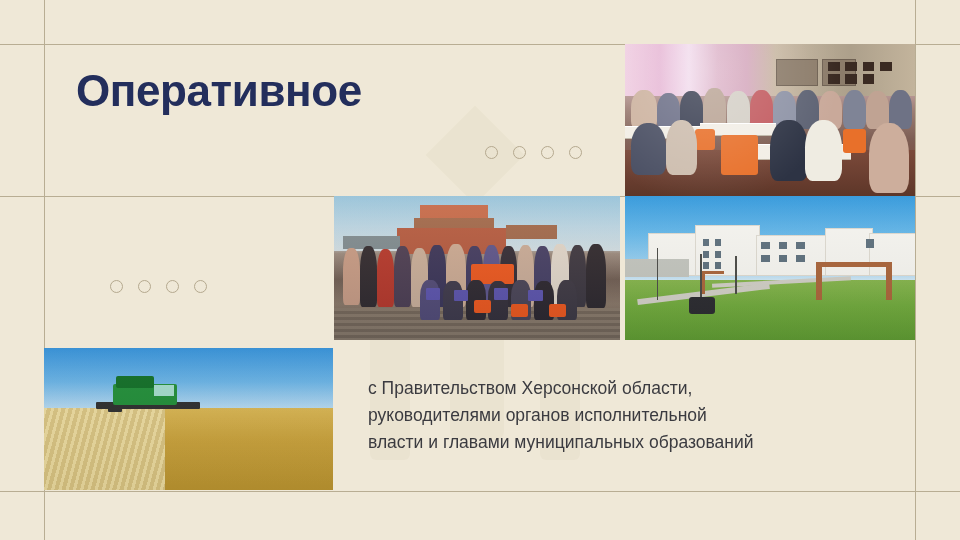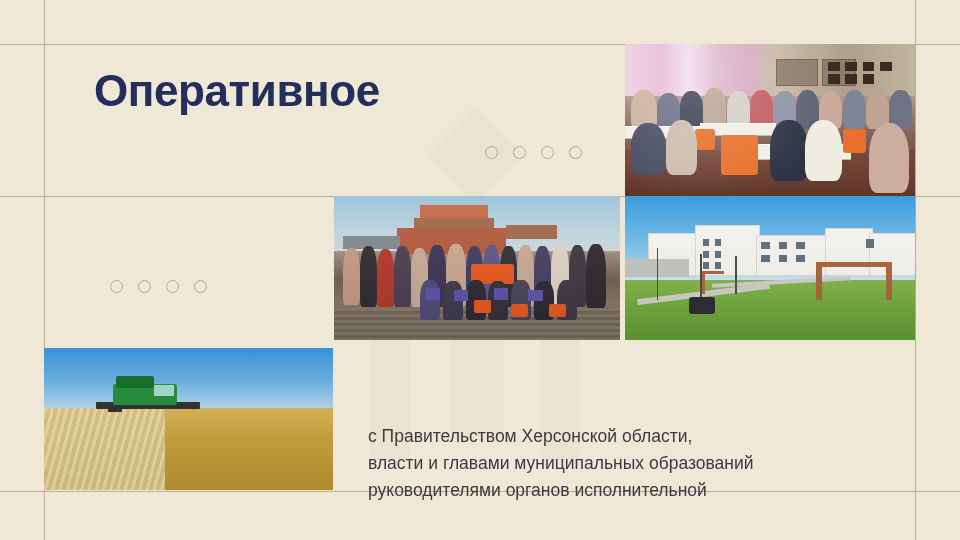--- a/index.html
+++ b/index.html
@@ -14,21 +14,21 @@
   
   .watermark{position:absolute;left:330px;top:110px;width:330px;height:400px;opacity:.45;pointer-events:none;}
   .wm-diamond{position:absolute;background:#e6dec9;transform:rotate(45deg);}
 
   
   .rule-v{position:absolute;top:0;bottom:0;width:1px;background:#b8ad93;}
   .rule-h{position:absolute;left:0;right:0;height:1px;background:#b8ad93;}
 
   
   .title{
-    position:absolute;left:94px;top:64px;width:480px;
+    position:absolute;left:76px;top:64px;width:480px;
     font-size:44px;line-height:53px;font-weight:bold;
     color:#232e5c;letter-spacing:-0.4px;
   }
   .title span{display:block;}
 
   
   .dots{position:absolute;display:flex;gap:15px;}
   .dot{width:13px;height:13px;border-radius:50%;border:1.4px solid #b5a98f;box-sizing:border-box;}
 
   
@@ -78,21 +78,21 @@
   .fm-cut{position:absolute;left:0;bottom:0;width:42%;height:58%;
     background:repeating-linear-gradient(105deg,#e8d79c 0px,#e8d79c 3px,#d6c180 3px,#d6c180 7px);}
   .fm-body{position:absolute;background:#1f8a36;border-radius:2px;}
   .fm-cab{position:absolute;background:#0f6b24;border-radius:2px;}
   .fm-head{position:absolute;background:#2c2c2c;border-radius:1px;}
   .fm-glass{position:absolute;background:#9fd6c6;}
 
   
   .body-copy{
     position:absolute;left:368px;top:375px;width:530px;
-    font-size:17.5px;line-height:27px;color:#3b3b40;margin-top:48px;
+    font-size:17.5px;line-height:27px;color:#3b3b40;
   }
   .body-copy span{display:block;}
 
   
   .footer{position:absolute;left:0;right:0;bottom:0;height:48px;}
 </style>
 </head>
 <body>
 
 <div id="slide">
@@ -256,22 +256,22 @@
     <div class="fm-head" style="left:18%;top:38%;width:36%;height:5%;"></div>
     <div class="fm-body" style="left:24%;top:25%;width:22%;height:15%;"></div>
     <div class="fm-cab" style="left:25%;top:20%;width:13%;height:8%;"></div>
     <div class="fm-glass" style="left:38%;top:26%;width:7%;height:8%;"></div>
     <div class="fm-head" style="left:22%;top:40%;width:5%;height:5%;"></div>
     <div class="layer" style="background:linear-gradient(180deg,rgba(255,255,255,.05),rgba(0,0,0,.05));"></div>
   </div>
 
   <div class="body-copy">
     <span>с Правительством Херсонской области,</span>
+    <span>руководителями органов исполнительной</span>
     <span>власти и главами муниципальных образований</span>
-    <span>руководителями органов исполнительной</span>
   </div>
 
   <div class="footer">
     
     
     
   </div>
 
 </div>
 

